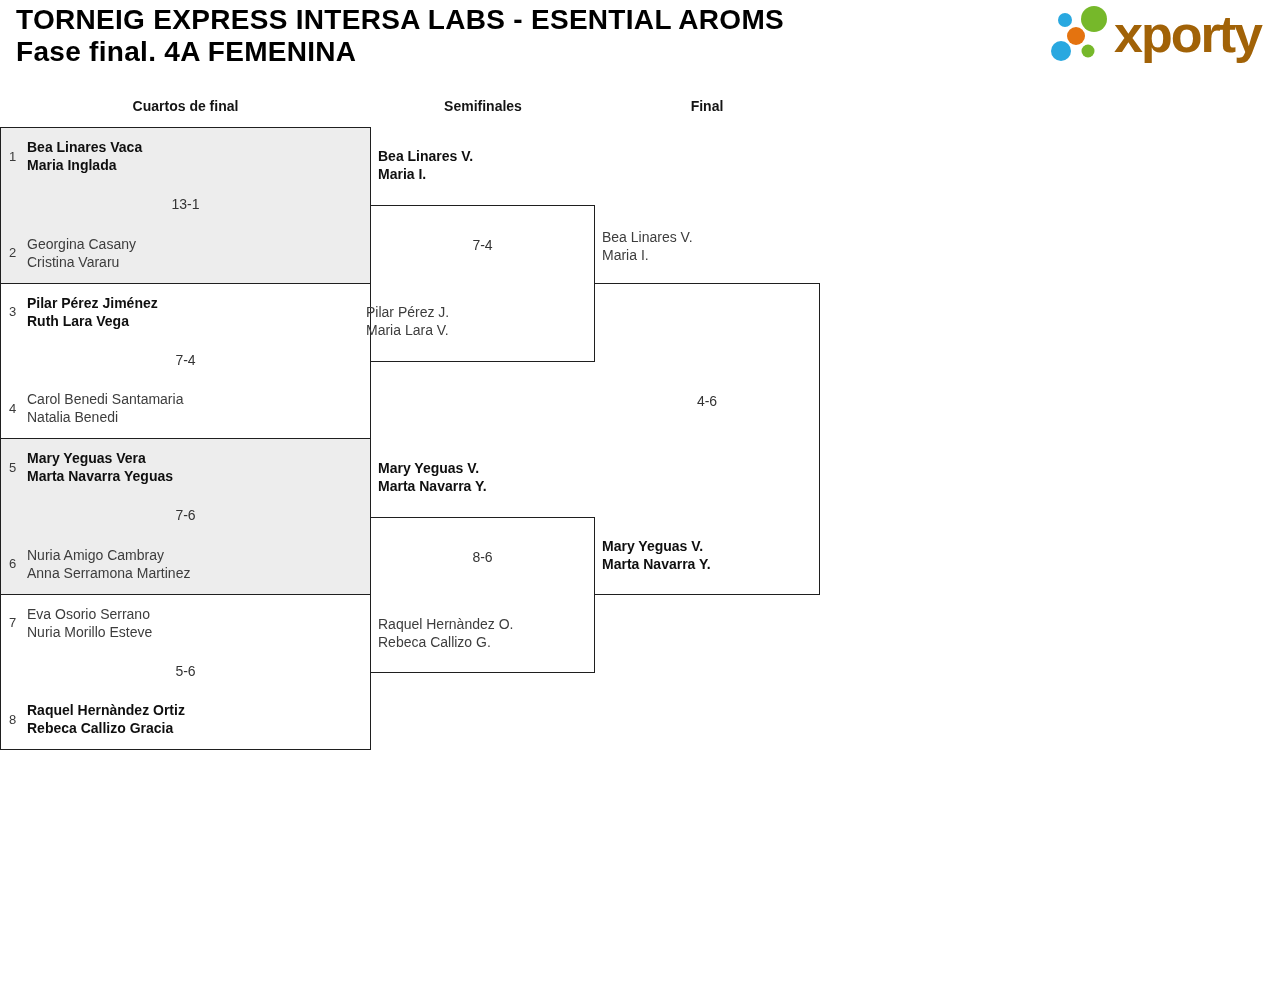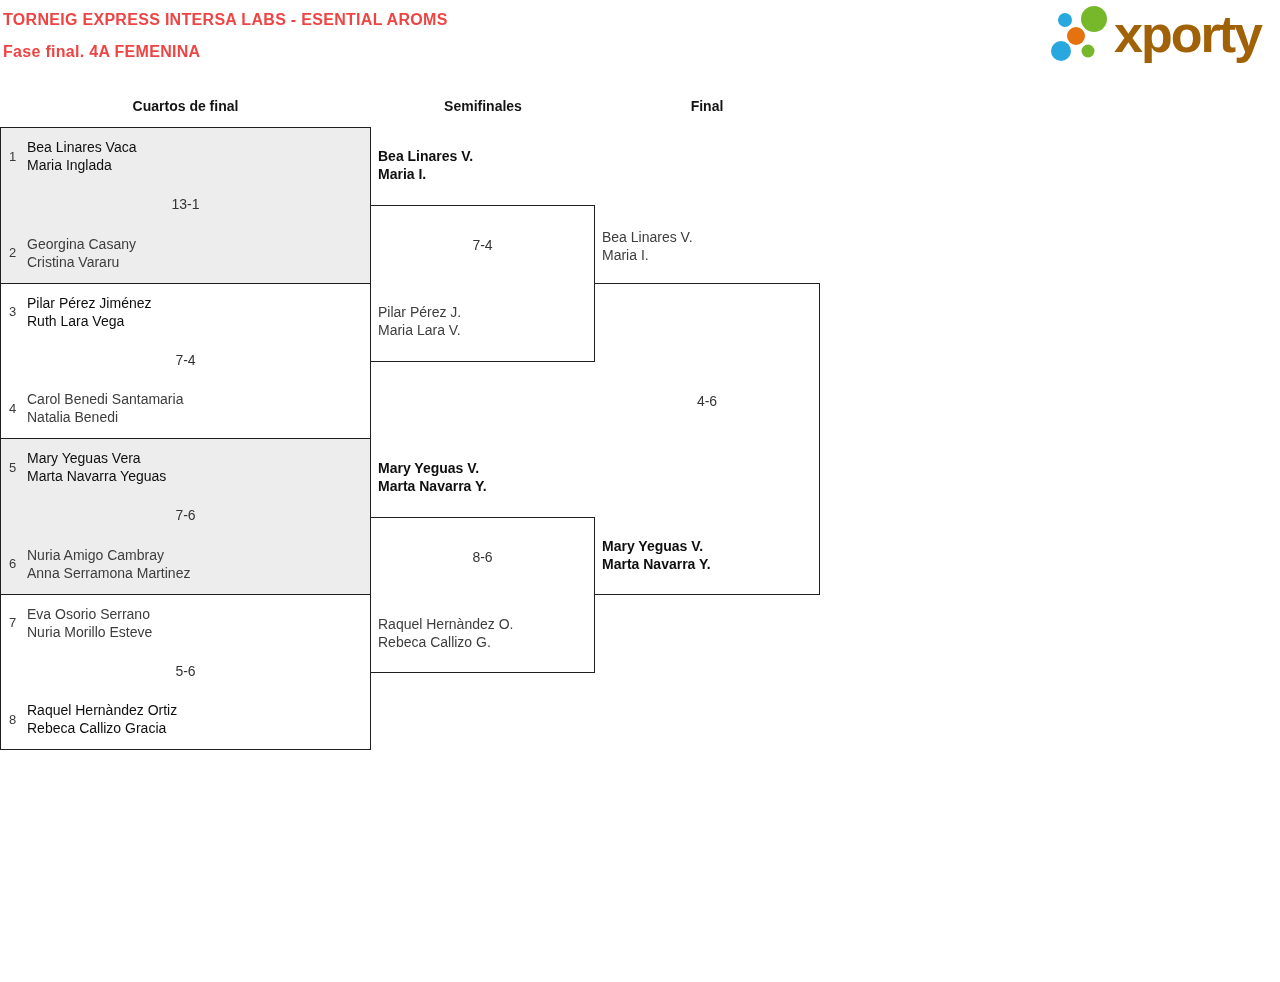--- a/index.html
+++ b/index.html
@@ -2,22 +2,22 @@
 <html><head>
 <meta charset="utf-8">
 <style>
   * { margin: 0; padding: 0; box-sizing: border-box; }
   html, body { width: 1280px; height: 982px; background: #ffffff; }
   body { font-family: "Liberation Sans", sans-serif; color: #111; position: relative; overflow: hidden; }
 
   .page { position: absolute; inset: 0; }
 
   
-  .title { position: absolute; left: 3px; top: 4px; font-size: 16px; line-height: 32px;
-           font-weight: 700; color: #ef4444; letter-spacing: 0.3px; }
+  .title { position: absolute; left: 16px; top: 4px; font-size: 28px; line-height: 32px;
+           font-weight: 700; color: #000000; letter-spacing: 0.3px; }
 
   .logo { position: absolute; left: 1048px; top: 0; height: 74px; display: flex; align-items: center; }
   .logo-text { font-size: 52px; font-weight: 700; letter-spacing: -2px; color: #a16207;
                margin-left: 4px; transform: translateY(-3px); }
 
   
   .round-header { position: absolute; top: 98px; font-size: 14px; font-weight: 700;
                   color: #141414; text-align: center; }
   .rh-qf { left: 0; width: 371px; }
   .rh-sf { left: 371px; width: 224px; }
@@ -27,34 +27,34 @@
   .qf-col { position: absolute; left: 0; top: 127px; width: 371px; height: 623px;
             border: 1px solid #1f1f1f; display: flex; flex-direction: column; background: #fff; }
   .qf-match { flex: 1 1 0; display: flex; flex-direction: column; justify-content: space-between;
               padding: 10px 8px 12px 8px; }
   .qf-match + .qf-match { border-top: 1px solid #1f1f1f; }
   .qf-match.shaded { background: #ededed; }
 
   .team-row { display: flex; align-items: center; }
   .seed { width: 18px; flex: 0 0 18px; font-size: 13px; color: #3a3a3a; }
   .team { font-size: 14px; line-height: 18px; color: #3d3d3d; font-weight: 400; }
-  .team.winner { color: #0f0f0f; font-weight: 400; }
+  .team.winner { color: #0f0f0f; font-weight: 700; }
 
   .score { text-align: center; font-size: 14px; color: #333; }
 
   
   .conn-box { position: absolute; border: 1px solid #1f1f1f; border-left: none; background: transparent; }
   .box-sf1 { left: 370px; top: 205px; width: 225px; height: 157px; }
   .box-sf2 { left: 370px; top: 517px; width: 225px; height: 156px; }
   .box-final { left: 594px; top: 283px; width: 226px; height: 312px; }
 
   .float-team { position: absolute; font-size: 14px; line-height: 18px; color: #3d3d3d; }
   .float-team.winner { color: #0f0f0f; font-weight: 700; }
   .ft-sf1-top { left: 378px; top: 147px; }
-  .ft-sf1-bot { left: 378px; top: 303px; }
+  .ft-sf1-bot { left: 366px; top: 303px; }
   .ft-sf2-top { left: 378px; top: 459px; }
   .ft-sf2-bot { left: 378px; top: 615px; }
   .ft-f-top   { left: 602px; top: 228px; }
   .ft-f-bot   { left: 602px; top: 537px; }
 
   .float-score { position: absolute; text-align: center; font-size: 14px; color: #333; }
   .fs-sf1 { left: 370px; width: 225px; top: 237px; }
   .fs-sf2 { left: 370px; width: 225px; top: 549px; }
   .fs-f   { left: 594px; width: 226px; top: 393px; }
 </style>

